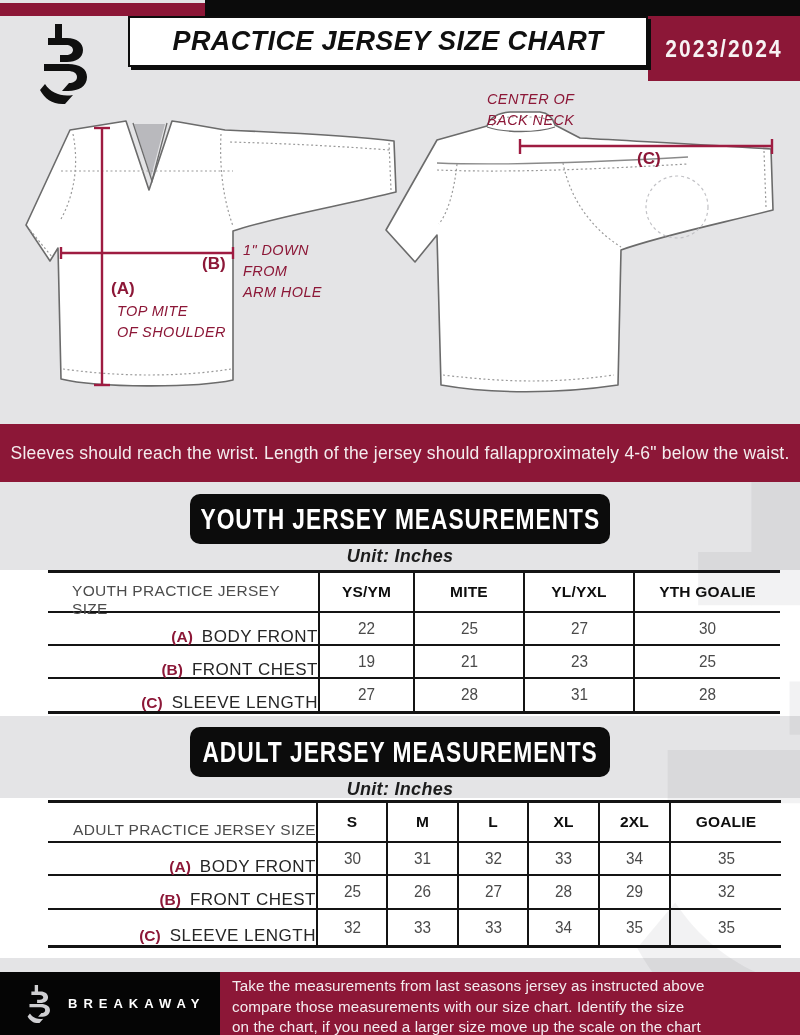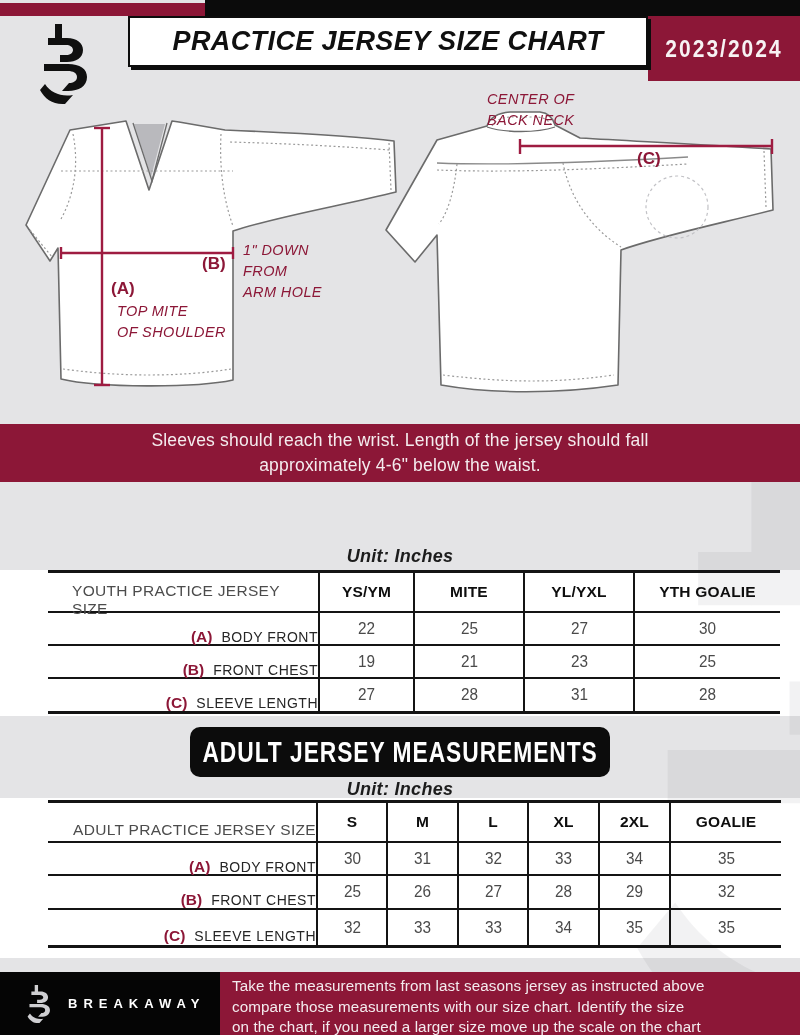--- a/index.html
+++ b/index.html
@@ -32,21 +32,21 @@
   #year-box .year{font-size:21px;font-weight:700;color:#f7f2f3;letter-spacing:2px;display:inline-block;transform:scaleY(1.18);}
   #logo-header{position:absolute;left:26px;top:22px;z-index:2;}
   
   #jerseys{position:absolute;top:64px;left:0;width:800px;height:360px;z-index:2;}
   .anno{position:absolute;color:var(--maroon);z-index:3;}
   .anno-letter{font-weight:800;font-size:17px;}
   .anno-text{font-style:italic;font-size:14.5px;line-height:1.45;letter-spacing:.4px;font-weight:500;}
   
   #notice{
     position:absolute;top:424px;left:0;width:800px;height:58px;background:var(--maroon);
-    display:flex;flex-direction:column;align-items:center;justify-content:center;z-index:2;
+    display:flex;flex-direction:row;align-items:center;justify-content:center;z-index:2;
   }
   #notice .notice-line{color:#f4ecee;font-size:17.5px;line-height:25px;letter-spacing:.2px;}
   
   .banner{
     position:absolute;left:190px;width:420px;height:50px;background:#0c0c0c;border-radius:10px;
     display:flex;align-items:center;justify-content:center;z-index:2;
   }
   .banner .banner-text{
     color:#ffffff;font-weight:700;font-size:24px;letter-spacing:1px;white-space:nowrap;
     display:inline-block;transform:scaleY(1.25) scaleX(.95);
@@ -64,21 +64,21 @@
   }
   .yt{grid-template-columns:270px 95px 110px 110px 147px;grid-template-rows:40px 33px 33px 32px;}
   .at{grid-template-columns:268px 70px 71px 70px 71px 71px 112px;grid-template-rows:40px 33px 34px 35px;}
   .cell{display:flex;align-items:center;justify-content:center;border-bottom:2px solid #141414;}
   .cell.vline{border-left:2px solid #141414;}
   .cell.last{border-bottom:none;}
   .cell.label-cell{justify-content:flex-end;padding-left:24px;gap:9px;margin-top:16px;}
   .col-header-label{color:#4c4c4c;font-size:15.5px;letter-spacing:.3px;}
   .col-header-size{color:#0e0e0e;font-weight:700;font-size:15.5px;letter-spacing:.2px;}
   .row-letter{color:var(--maroon);font-weight:800;font-size:15.5px;}
-  .row-label{color:#262626;font-size:14px;letter-spacing:.5px;}
+  .row-label{color:#262626;font-size:17px;letter-spacing:.5px;}
   .num{color:#4a4a4a;font-size:17px;display:inline-block;transform:scaleX(.9);}
   
   #watermark{position:absolute;left:585px;top:430px;z-index:1;opacity:.05;pointer-events:none;}
   
   #footer{position:absolute;top:972px;left:0;width:800px;height:63px;display:flex;z-index:3;}
   #footer .footer-black{width:220px;height:100%;background:#050505;display:flex;align-items:center;padding-left:22px;gap:12px;}
   #footer .brand-word{color:#ffffff;font-weight:700;font-size:13px;letter-spacing:6px;}
   #footer .footer-maroon{flex:1;height:100%;background:var(--maroon);padding:4px 6px 0 12px;}
   #footer .footer-line{color:#f3ebee;font-size:15.2px;line-height:20.5px;letter-spacing:.1px;}
   svg{display:block;}
@@ -194,20 +194,23 @@
     <svg width="470" height="640" viewBox="0 0 60 84">
       <g fill="#20202c">
         <polygon points="21,2 28,2 28,20 21,23"></polygon>
         <path d="M14,16 h19 c10,0 16,5 16,12 c0,8 -7,12 -16,12 h-7 v-7 h6 c4,0 7,-2 7,-5 c0,-3 -3,-5 -7,-5 h-18 z"></path>
         <path d="M10,42 h24 c12,0 19,5 19,13 c0,9 -8,14 -19,14 h-6 l7,-8 c4,0 8,-2 8,-6 c0,-4 -4,-6 -9,-6 h-24 z"></path>
         <path d="M11,62 c6,9 16,13 28,11 l-8,9 c-12,1 -20,-5 -25,-14 z"></path>
       </g>
     </svg>
   </div>
 
+  <div class="banner" style="top:494px;">
+    <span class="banner-text">YOUTH JERSEY MEASUREMENTS</span>
+  </div>
   <div class="unit" style="top:546px;">Unit: Inches</div>
   <div class="white-band" style="top:570px;height:146px;"></div>
 
   <div class="size-table yt" style="top:570px;">
     <div class="cell label-cell">
         <span class="col-header-label">YOUTH PRACTICE JERSEY SIZE</span>
       </div>
     <div class="cell vline">
         <span class="col-header-size">YS/YM</span>
       </div>

